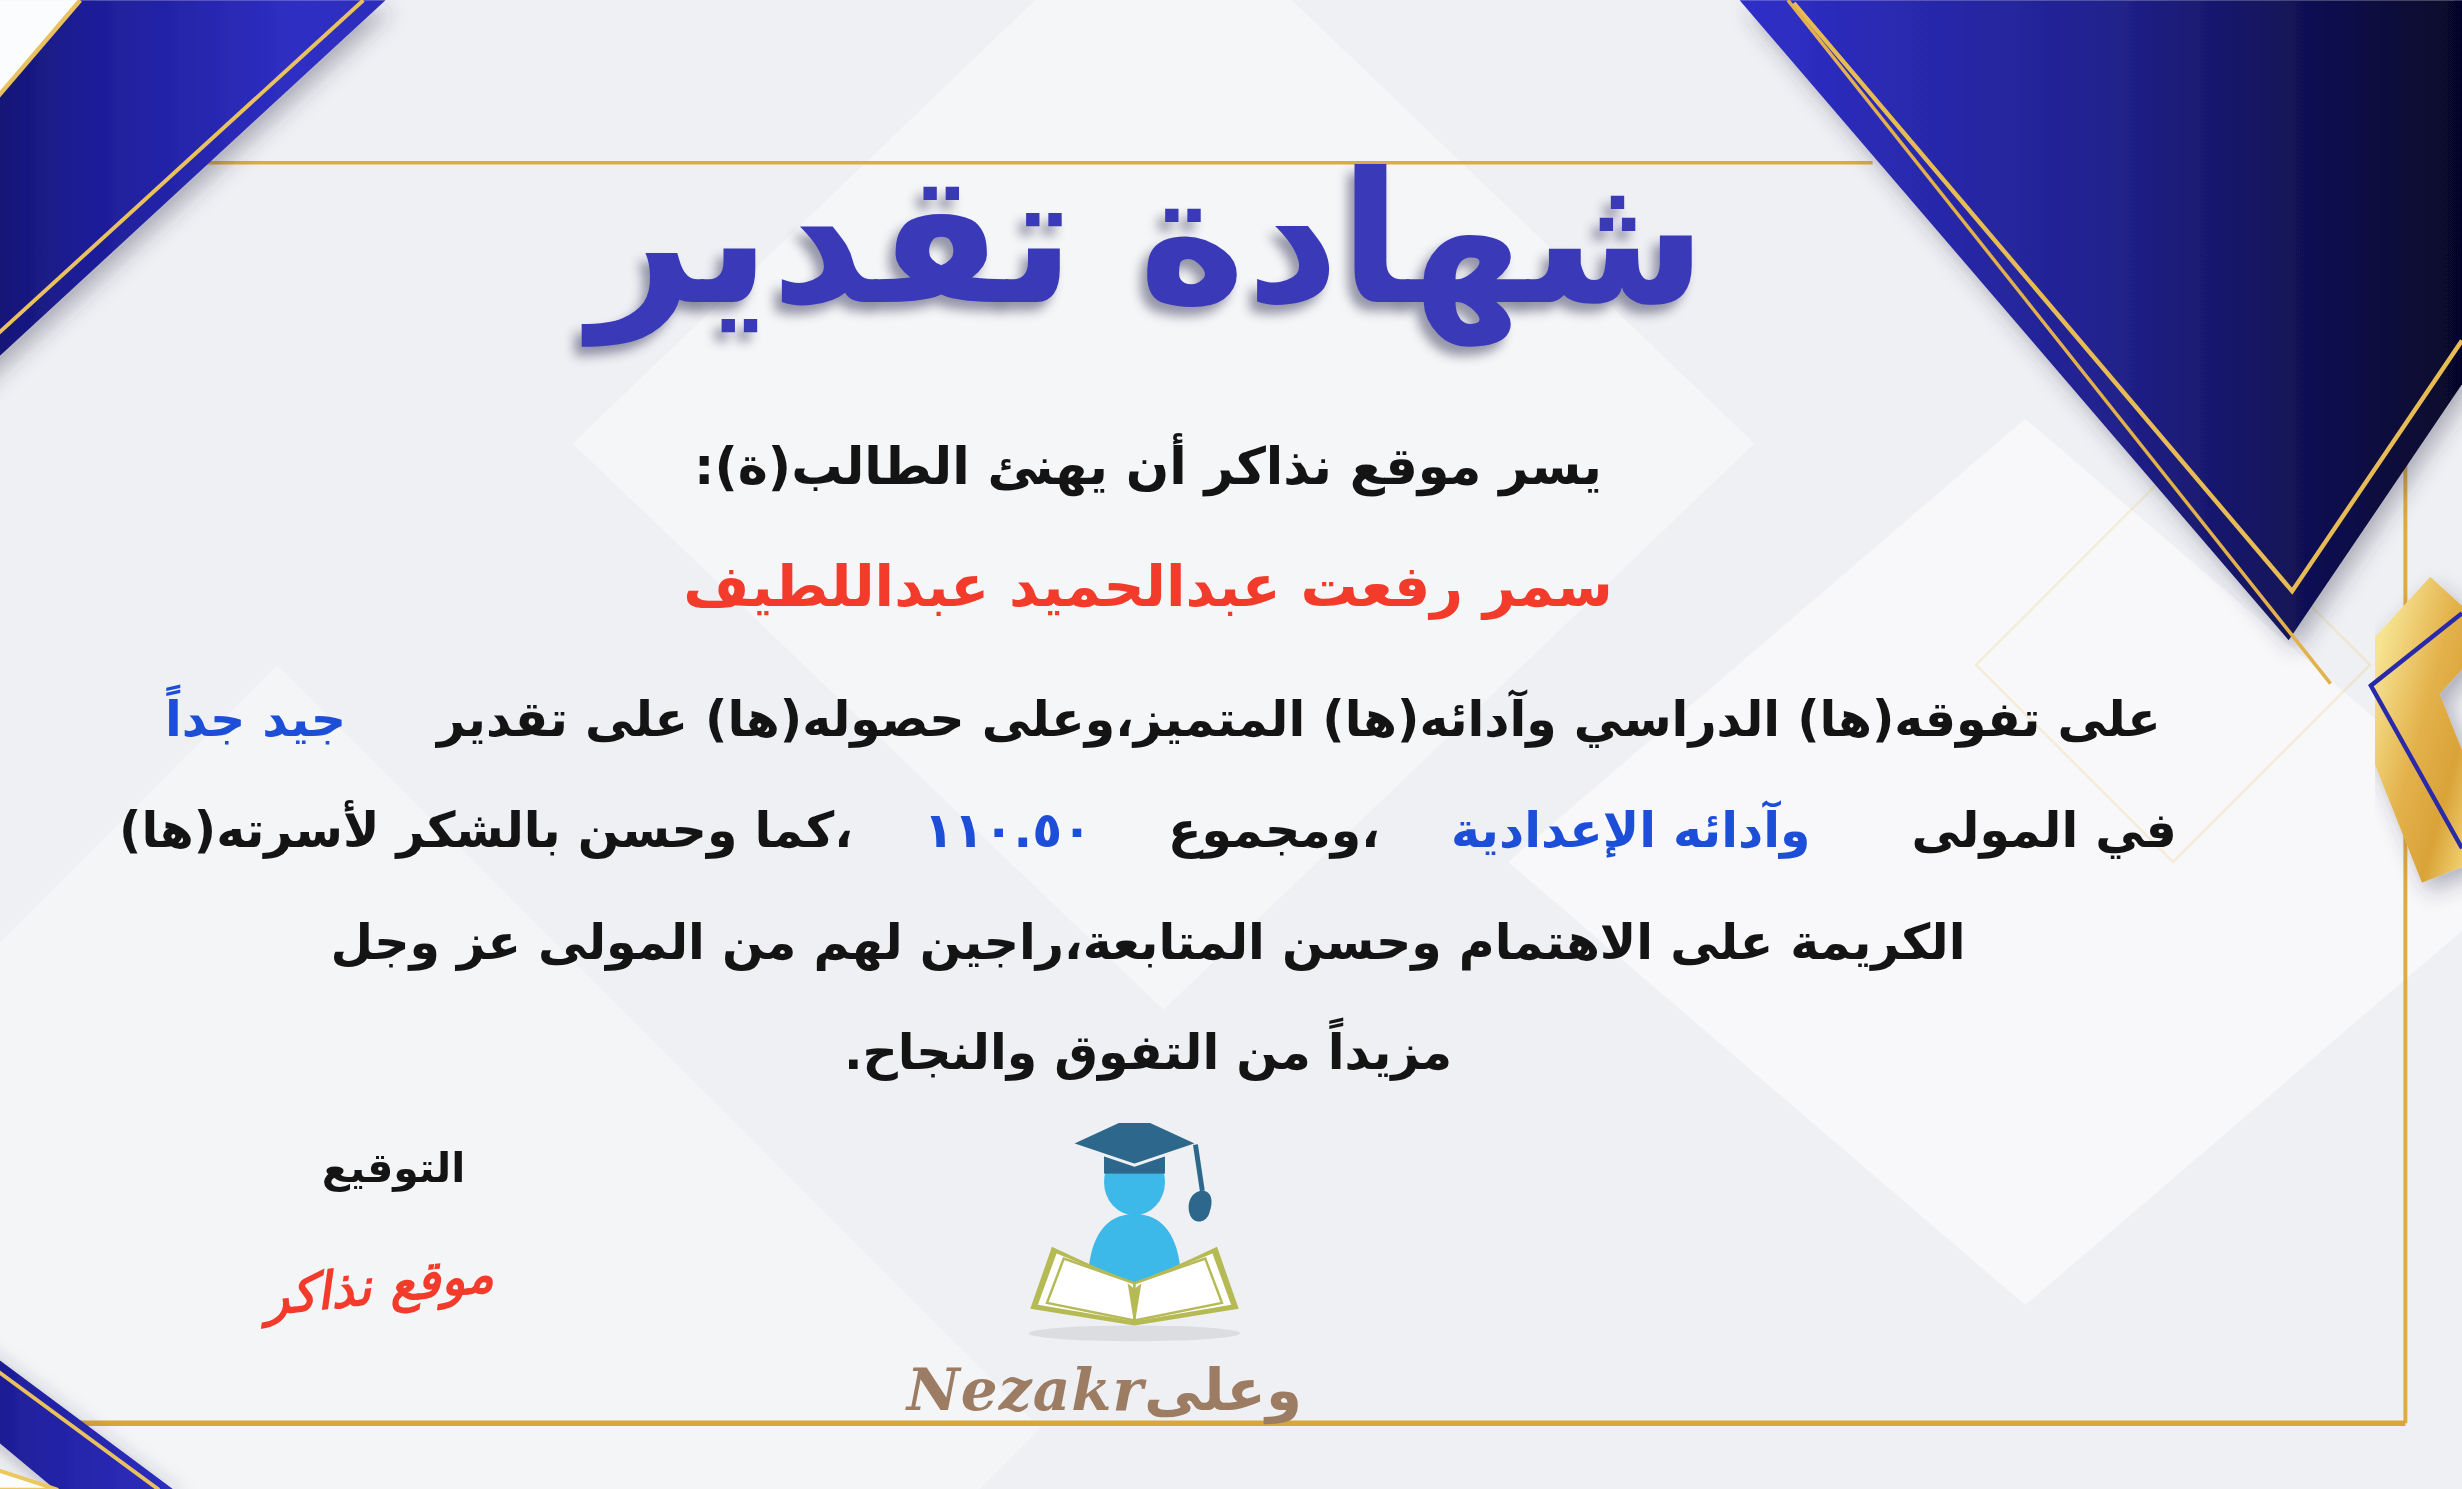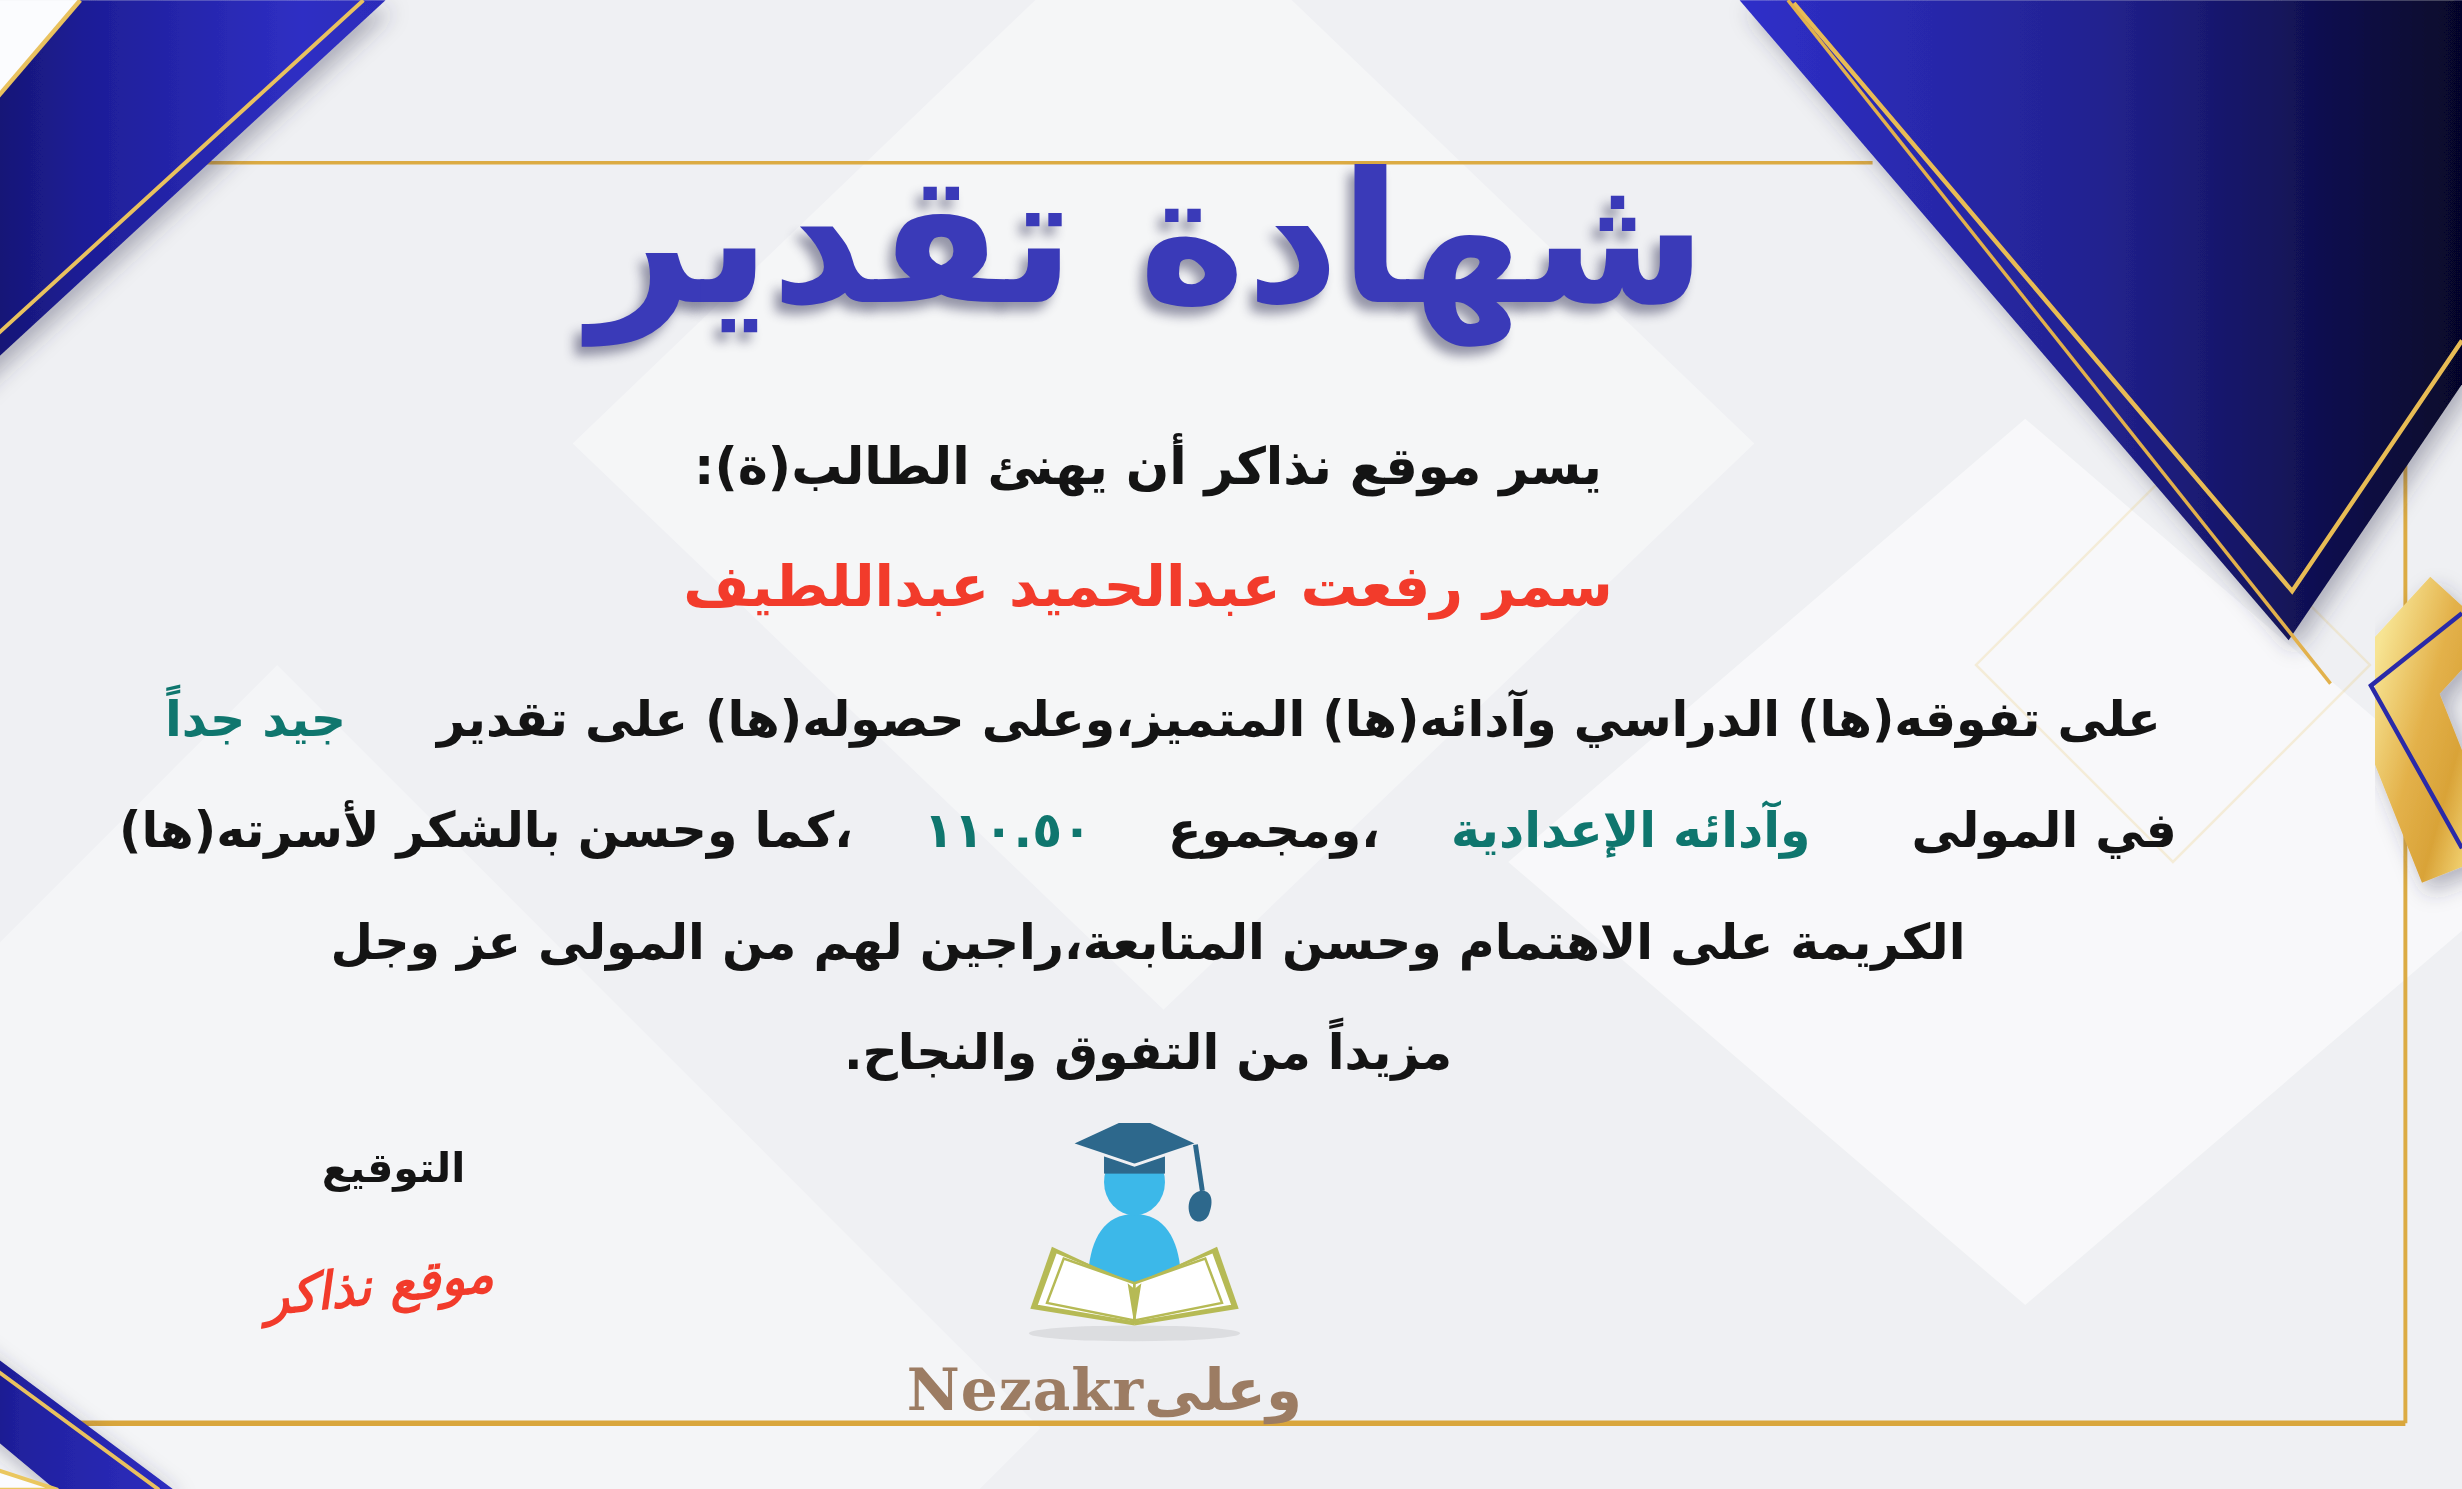--- a/index.html
+++ b/index.html
@@ -14,31 +14,31 @@
     text-shadow:-6.9px 8.9px 10.8px rgba(30,30,70,0.45);
     font-weight:bold;
   }
   .line{left:128px;right:128px;font-size:49px;line-height:1.6;}
   .l-intro{top:426px;font-size:51px;}
   .l-name{top:541px;font-size:57px;color:#f23b2b;}
   .l-ach{top:681px;}
   .l-res{top:792px;}
   .l-fam{top:904px;}
   .l-wish{top:1014px;}
-  .red{color:#0f766e;}
+  .red{color:#1d4ed8;}
   .gap-a{margin:0 74px 0 29.5px;}
   .gap-b{margin:0 84px 0 54px;}
   .gap-c{margin:16px 59px 0 54px;}
   .sig-label{left:1921px;right:0;width:auto;top:1144px;font-size:41px;text-align:center;
              left:auto;right:1921px;width:295px;}
   .sig-script{right:1911px;width:345px;top:1255px;font-size:51px;color:#f23b2b;
               font-style:italic;transform:rotate(-6deg);font-family:"DejaVu Serif",serif;}
   .logo{position:absolute;left:1133px;top:1123px;width:335px;text-align:center;direction:rtl;}
   .logo-word{font-size:58px;font-weight:bold;color:#9c7c63;letter-spacing:1px;direction:rtl;}
-  .logo-word .latin{font-family:"DejaVu Serif",serif;}
+  .logo-word .latin{font-family:"DejaVu Serif",serif;font-style:italic;}
 </style>
 </head>
 <body>
 
 <div class="stage">
 
   <svg class="deco" viewBox="0 0 5337 3025">
     <defs>
       <linearGradient id="blueTL" x1="0" y1="0" x2="1" y2="0">
         <stop offset="0" stop-color="#0a0a38"></stop>

